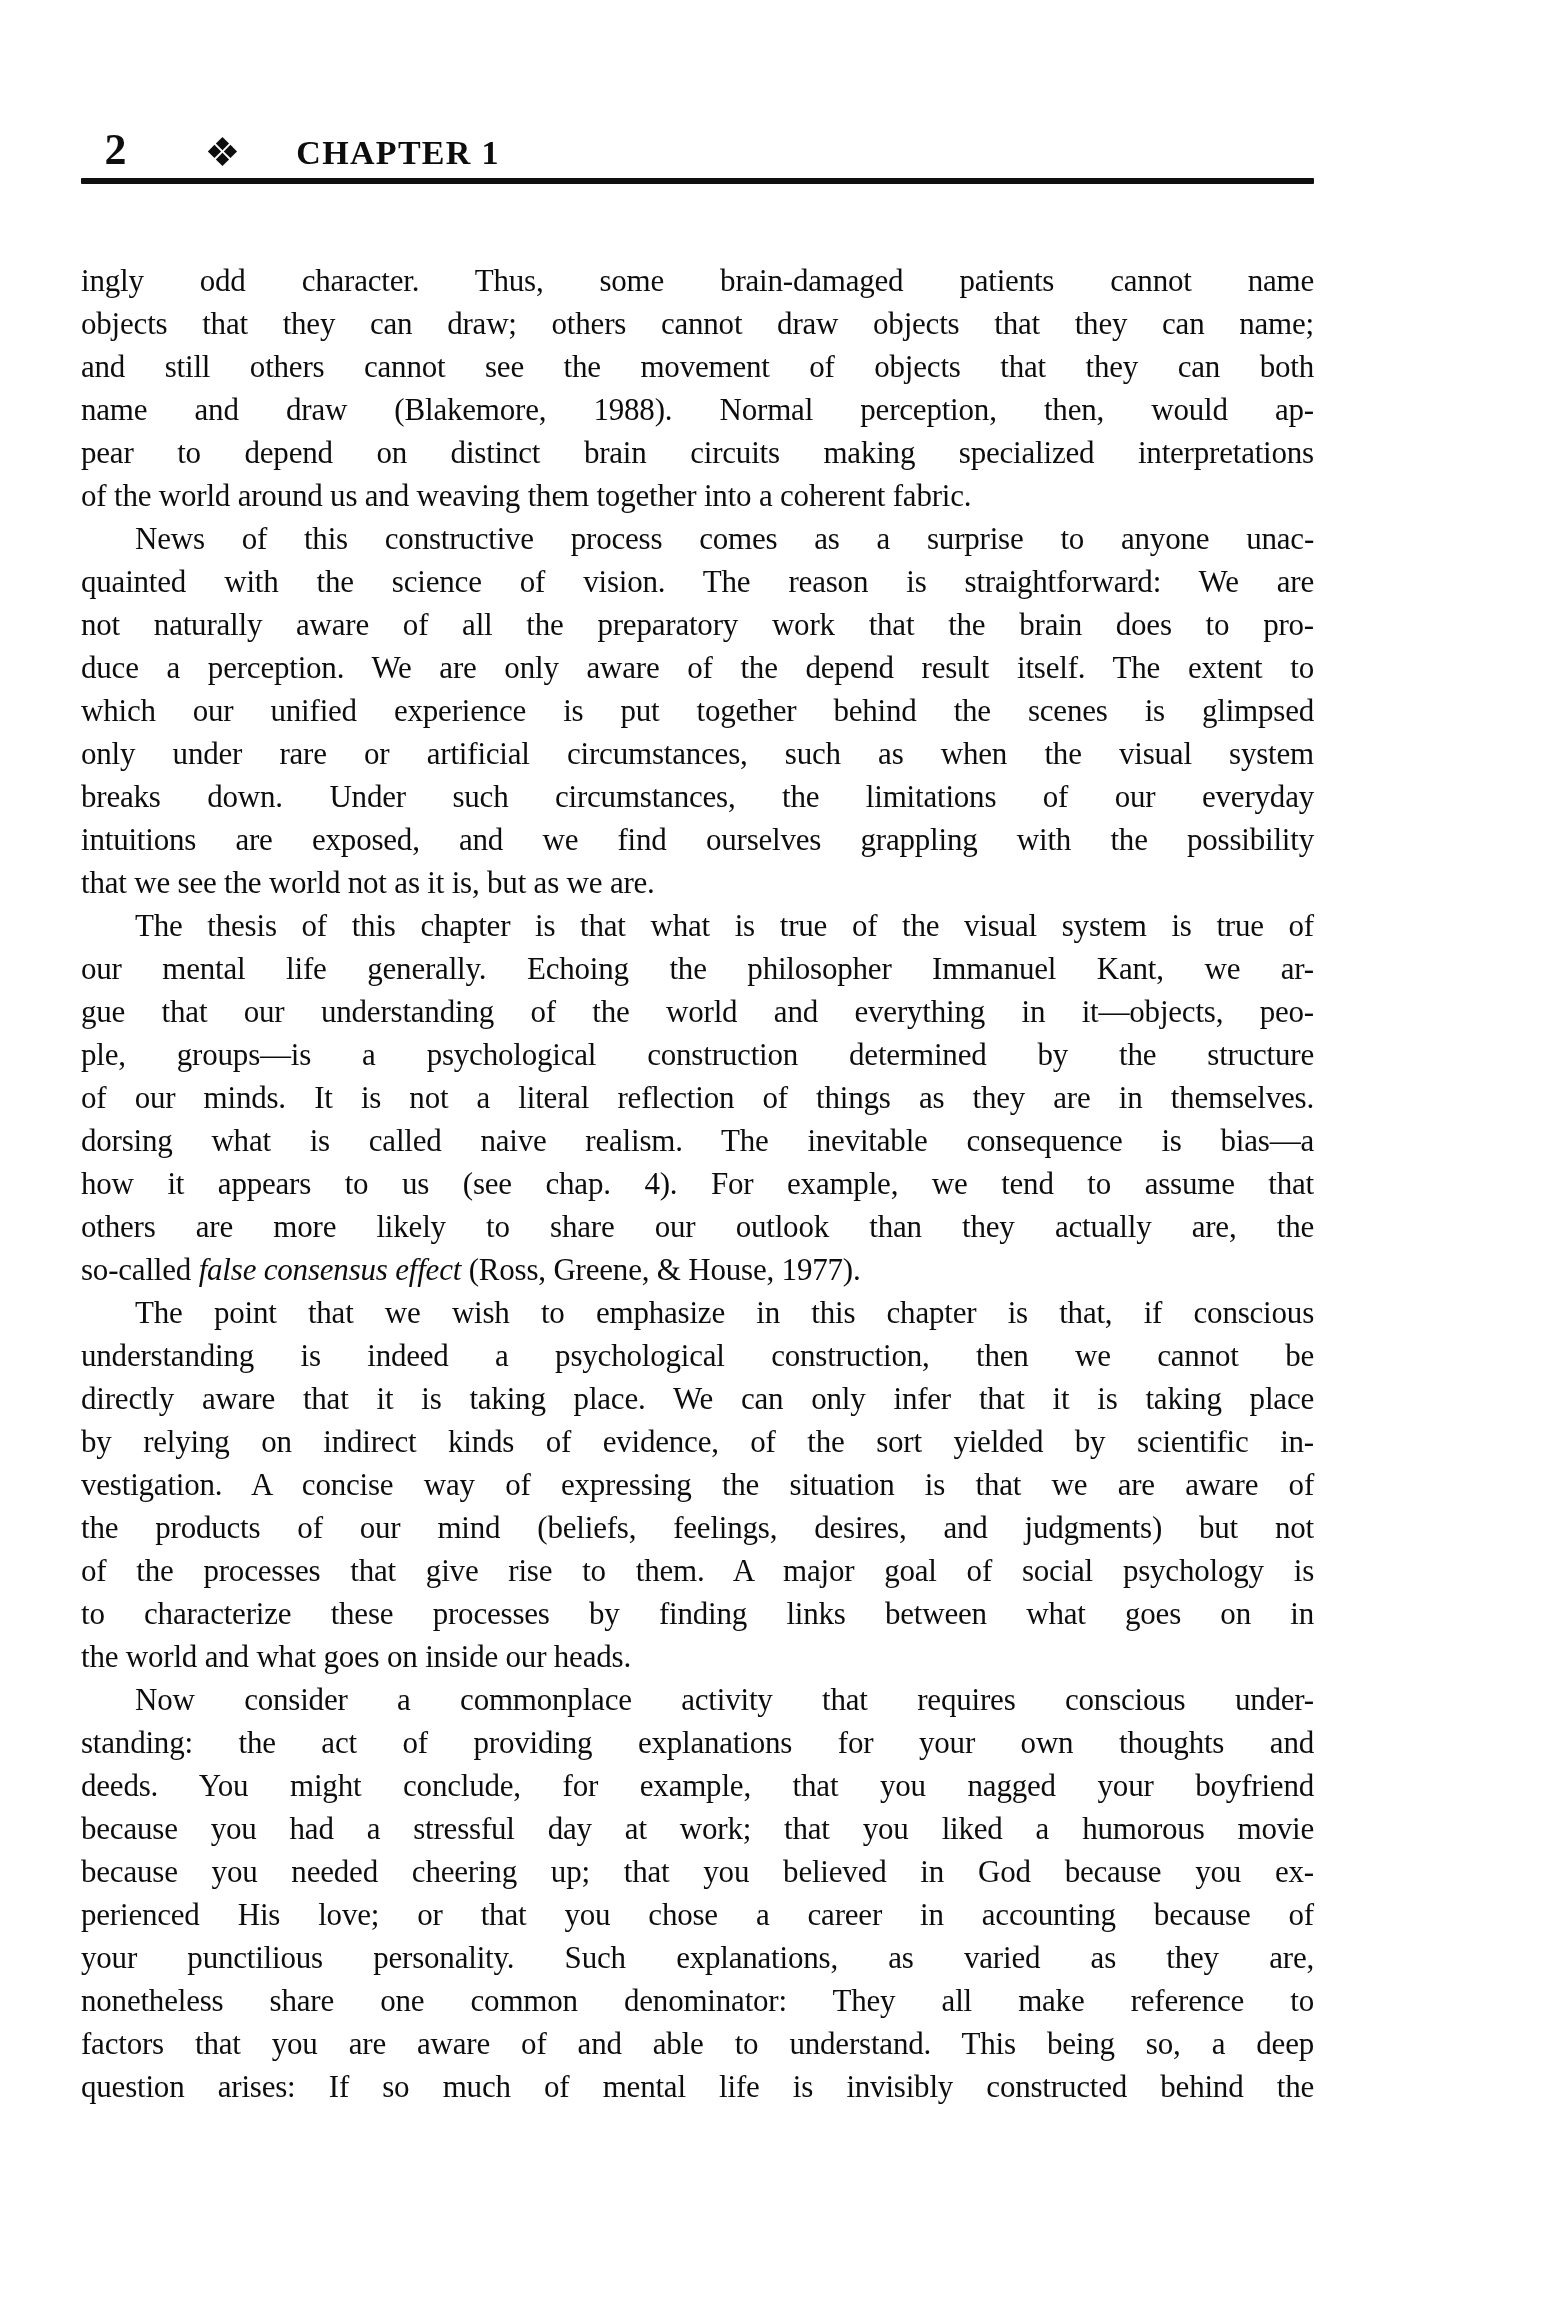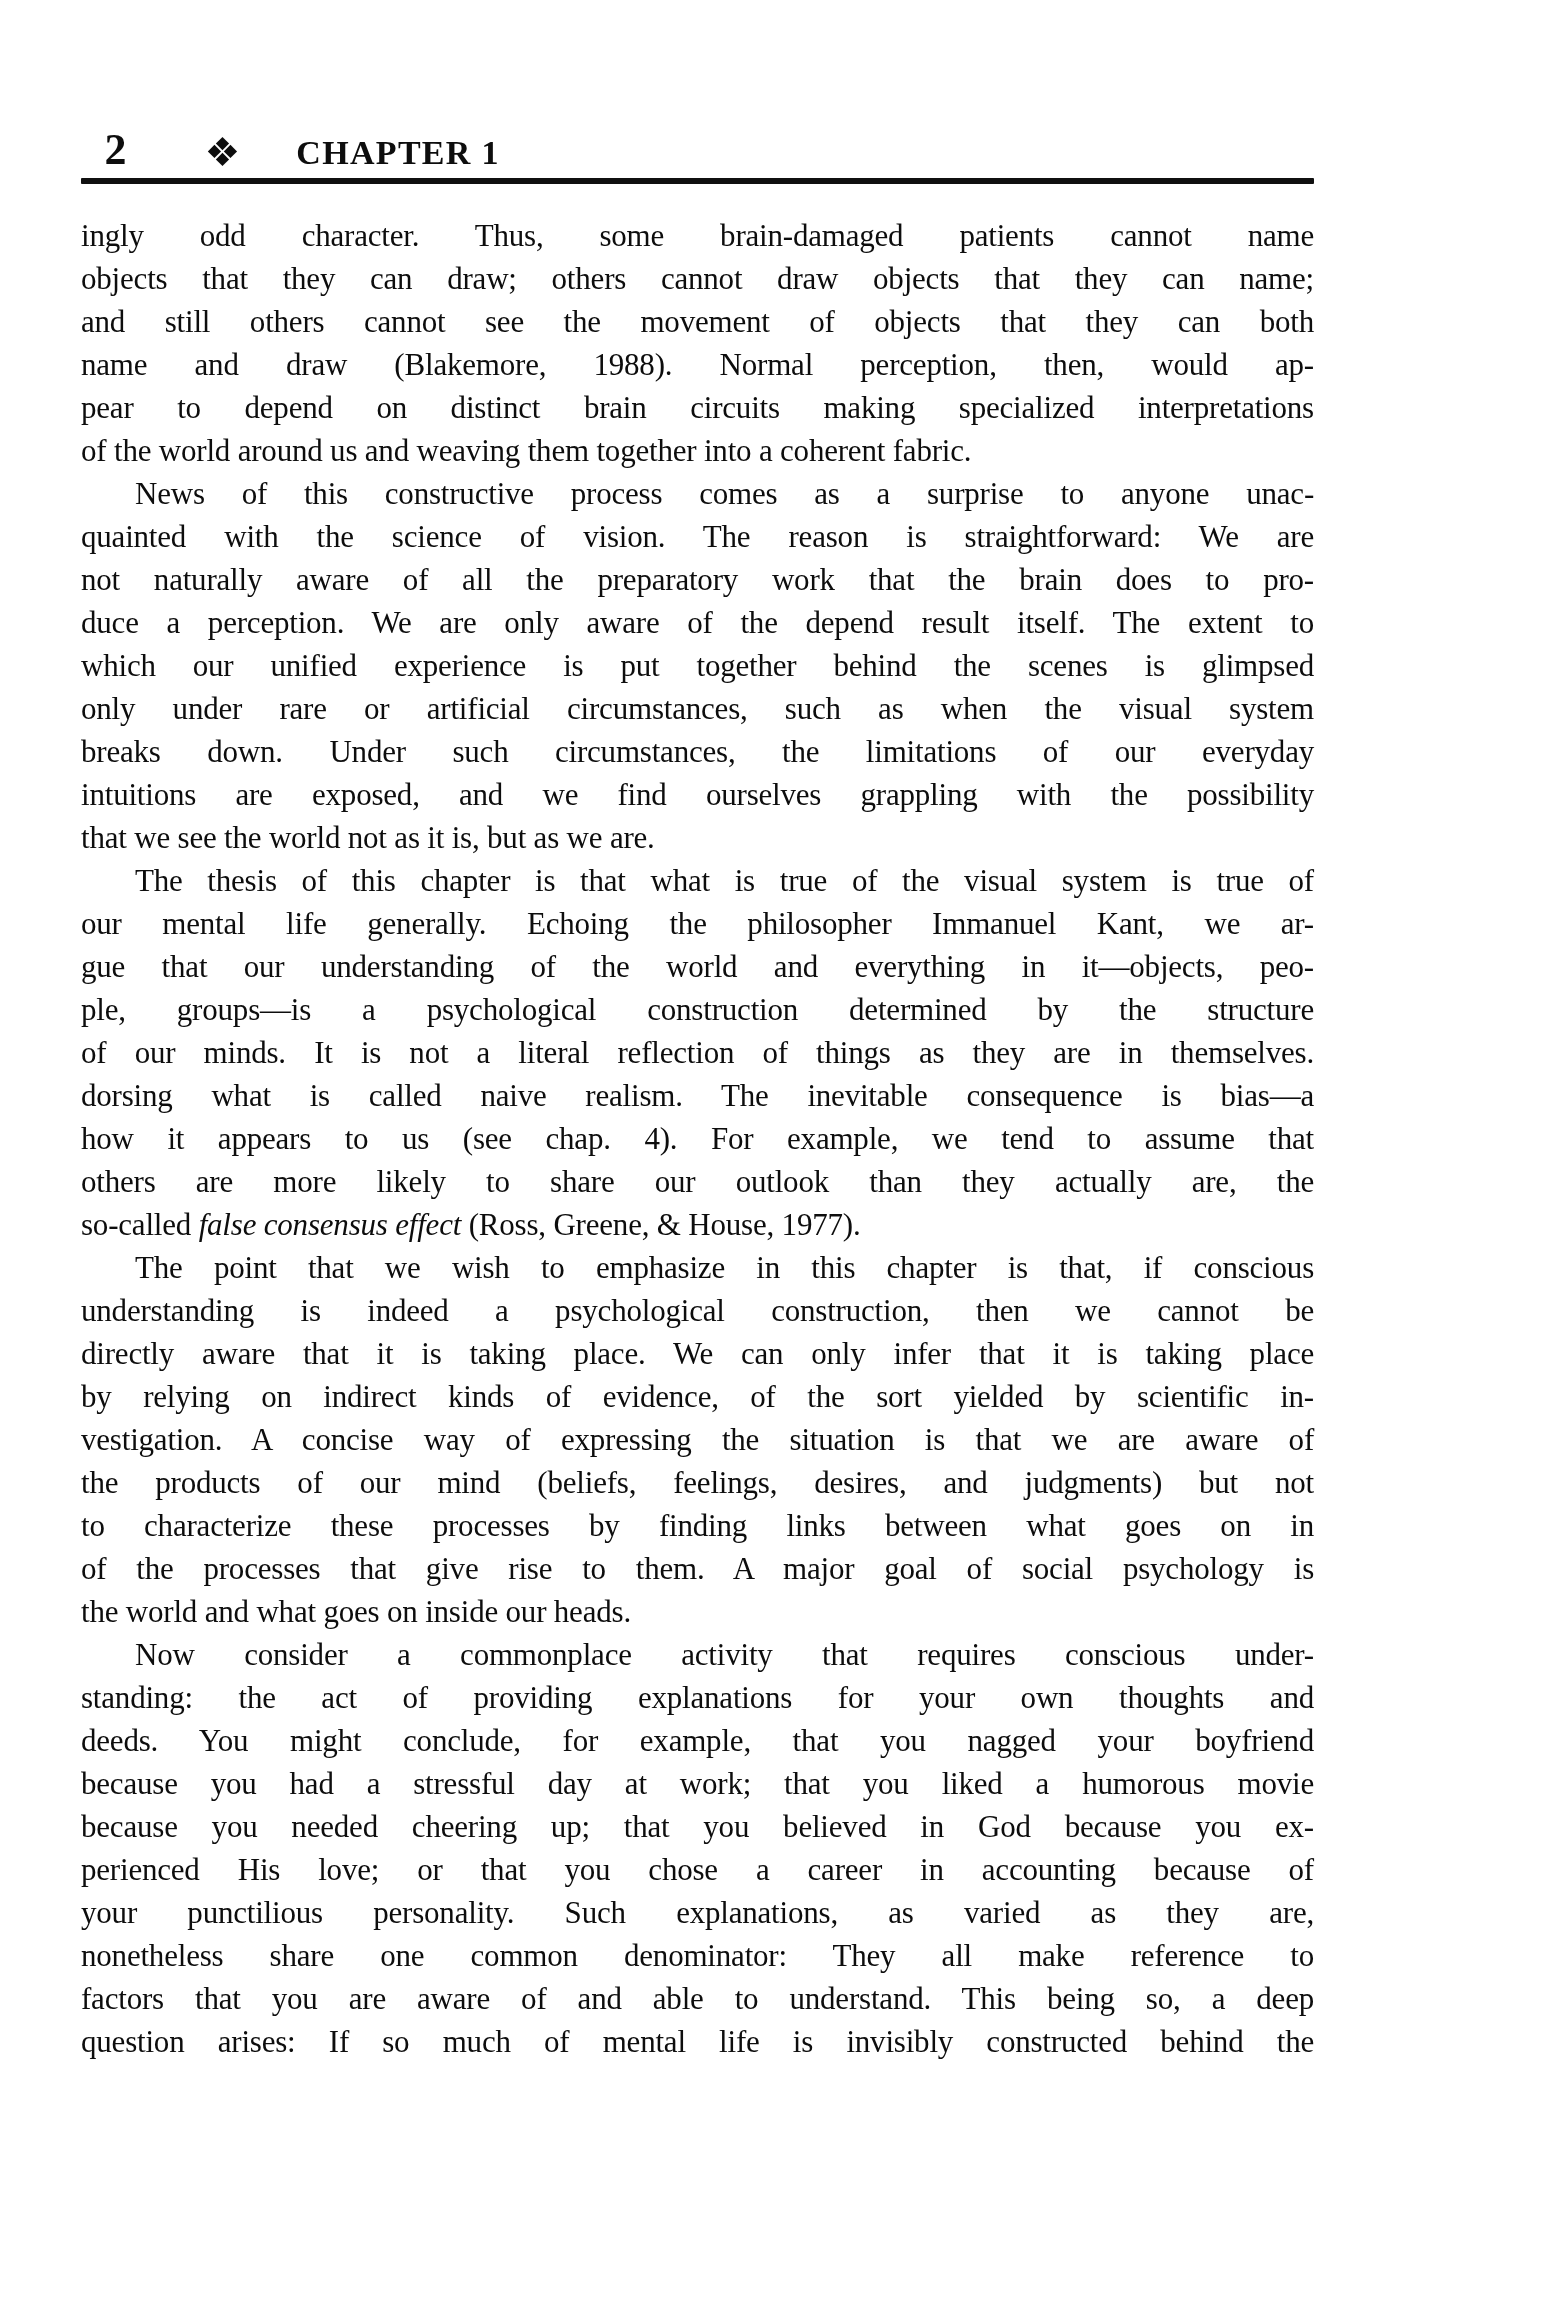--- a/index.html
+++ b/index.html
@@ -43,21 +43,21 @@
     margin-left: 56px;
     font-variant: small-caps;
   }
   .head-rule {
     margin-top: 5.2px;
     height: 6.1px;
     background: #101010;
     border-radius: 0.9px;
   }
   .body-text {
-    margin-top: 30px;
+    margin-top: 75px;
     font-size: 31px;
     line-height: 43px;
     letter-spacing: -0.2px;
   }
   .para { margin: 0; }
   .line {
     text-align: justify;
     text-align-last: justify;
   }
   .line.last {
@@ -114,22 +114,22 @@
           <div class="line"><span>others are more likely to share our outlook than they actually are, the</span></div>
           <div class="line last"><span>so-called </span><em>false consensus effect</em><span> (Ross, Greene, &amp; House, 1977).</span></div>
         </div>
         <div class="para indent">
           <div class="line"><span>The point that we wish to emphasize in this chapter is that, if conscious</span></div>
           <div class="line"><span>understanding is indeed a psychological construction, then we cannot be</span></div>
           <div class="line"><span>directly aware that it is taking place. We can only infer that it is taking place</span></div>
           <div class="line"><span>by relying on indirect kinds of evidence, of the sort yielded by scientific in-</span></div>
           <div class="line"><span>vestigation. A concise way of expressing the situation is that we are aware of</span></div>
           <div class="line"><span>the products of our mind (beliefs, feelings, desires, and judgments) but not</span></div>
+          <div class="line"><span>of the processes that give rise to them. A major goal of social psychology is</span></div>
           <div class="line"><span>to characterize these processes by finding links between what goes on in</span></div>
-          <div class="line"><span>of the processes that give rise to them. A major goal of social psychology is</span></div>
           <div class="line last"><span>the world and what goes on inside our heads.</span></div>
         </div>
         <div class="para indent">
           <div class="line"><span>Now consider a commonplace activity that requires conscious under-</span></div>
           <div class="line"><span>standing: the act of providing explanations for your own thoughts and</span></div>
           <div class="line"><span>deeds. You might conclude, for example, that you nagged your boyfriend</span></div>
           <div class="line"><span>because you had a stressful day at work; that you liked a humorous movie</span></div>
           <div class="line"><span>because you needed cheering up; that you believed in God because you ex-</span></div>
           <div class="line"><span>perienced His love; or that you chose a career in accounting because of</span></div>
           <div class="line"><span>your punctilious personality. Such explanations, as varied as they are,</span></div>

